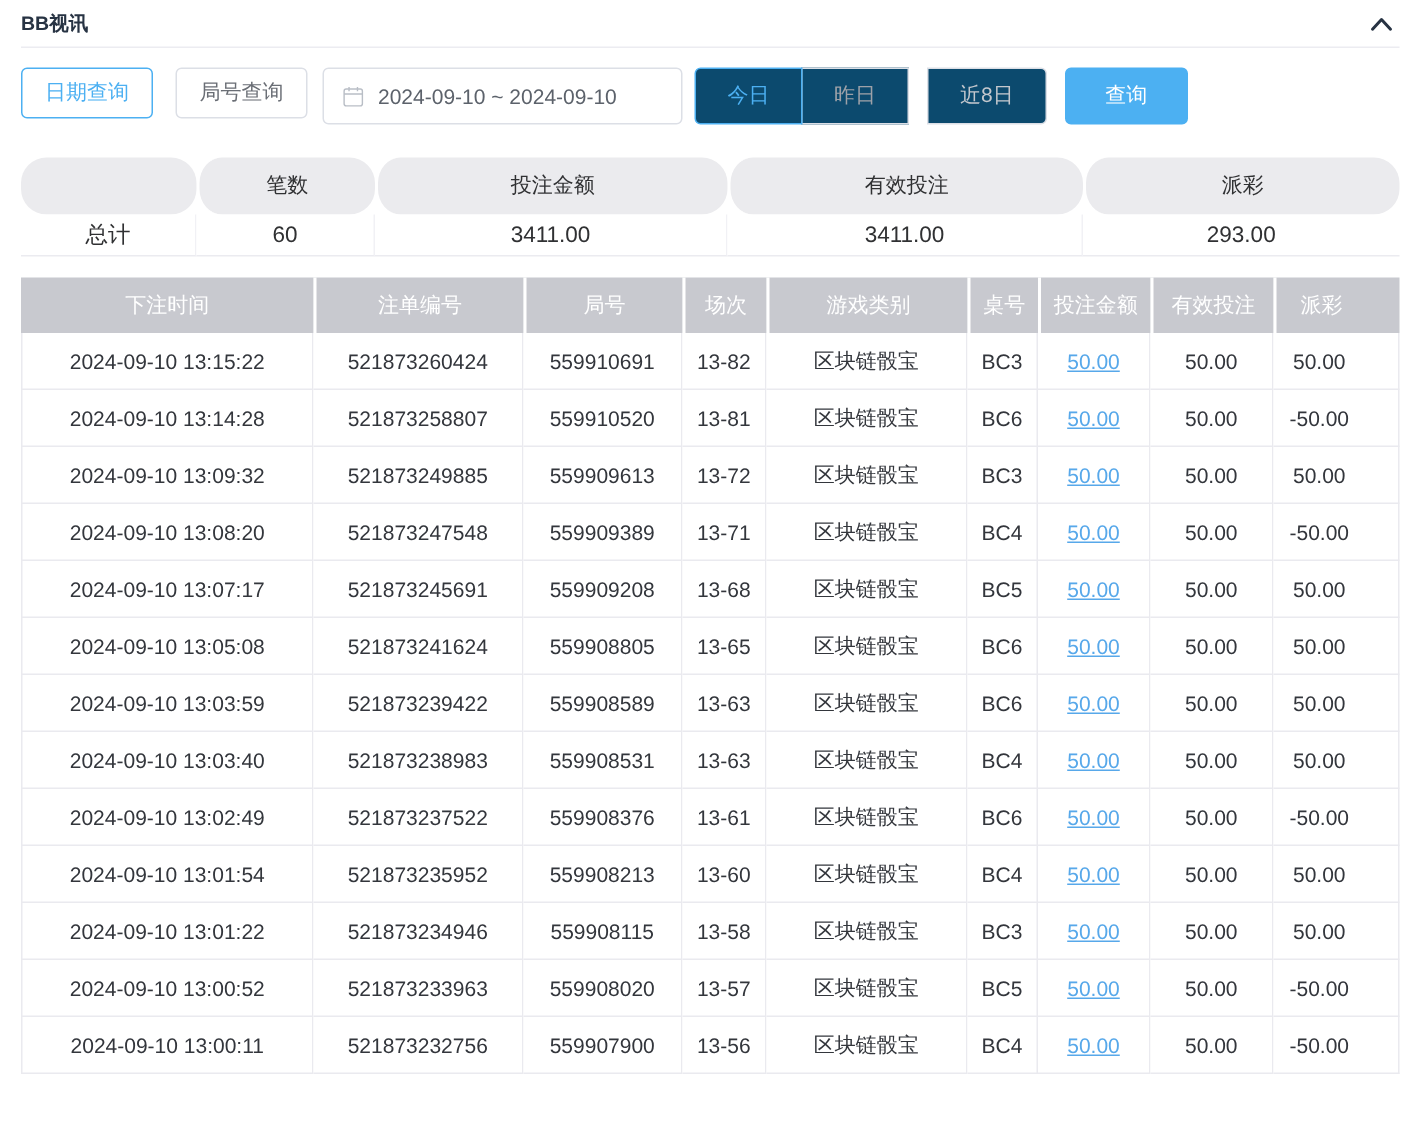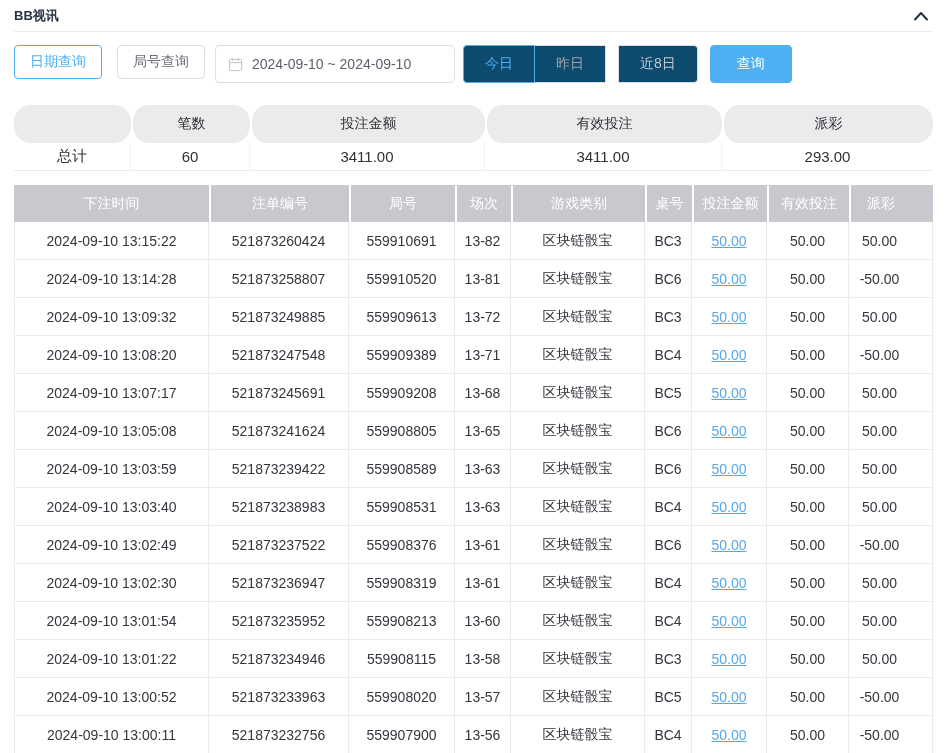--- a/index.html
+++ b/index.html
@@ -244,31 +244,20 @@
           <td>521873237522</td>
           <td>559908376</td>
           <td>13-61</td>
           <td>区块链骰宝</td>
           <td>BC6</td>
           <td><a class="amount-link" href="javascript:void(0)">50.00</a></td>
           <td>50.00</td>
           <td class="neg">-50.00</td>
         </tr>
         <tr>
-          <td>2024-09-10 13:02:30</td>
-          <td>521873236947</td>
-          <td>559908319</td>
-          <td>13-61</td>
-          <td>区块链骰宝</td>
-          <td>BC4</td>
-          <td><a class="amount-link" href="javascript:void(0)">50.00</a></td>
-          <td>50.00</td>
-          <td>50.00</td>
-        </tr>
-        <tr>
           <td>2024-09-10 13:01:54</td>
           <td>521873235952</td>
           <td>559908213</td>
           <td>13-60</td>
           <td>区块链骰宝</td>
           <td>BC4</td>
           <td><a class="amount-link" href="javascript:void(0)">50.00</a></td>
           <td>50.00</td>
           <td>50.00</td>
         </tr>

